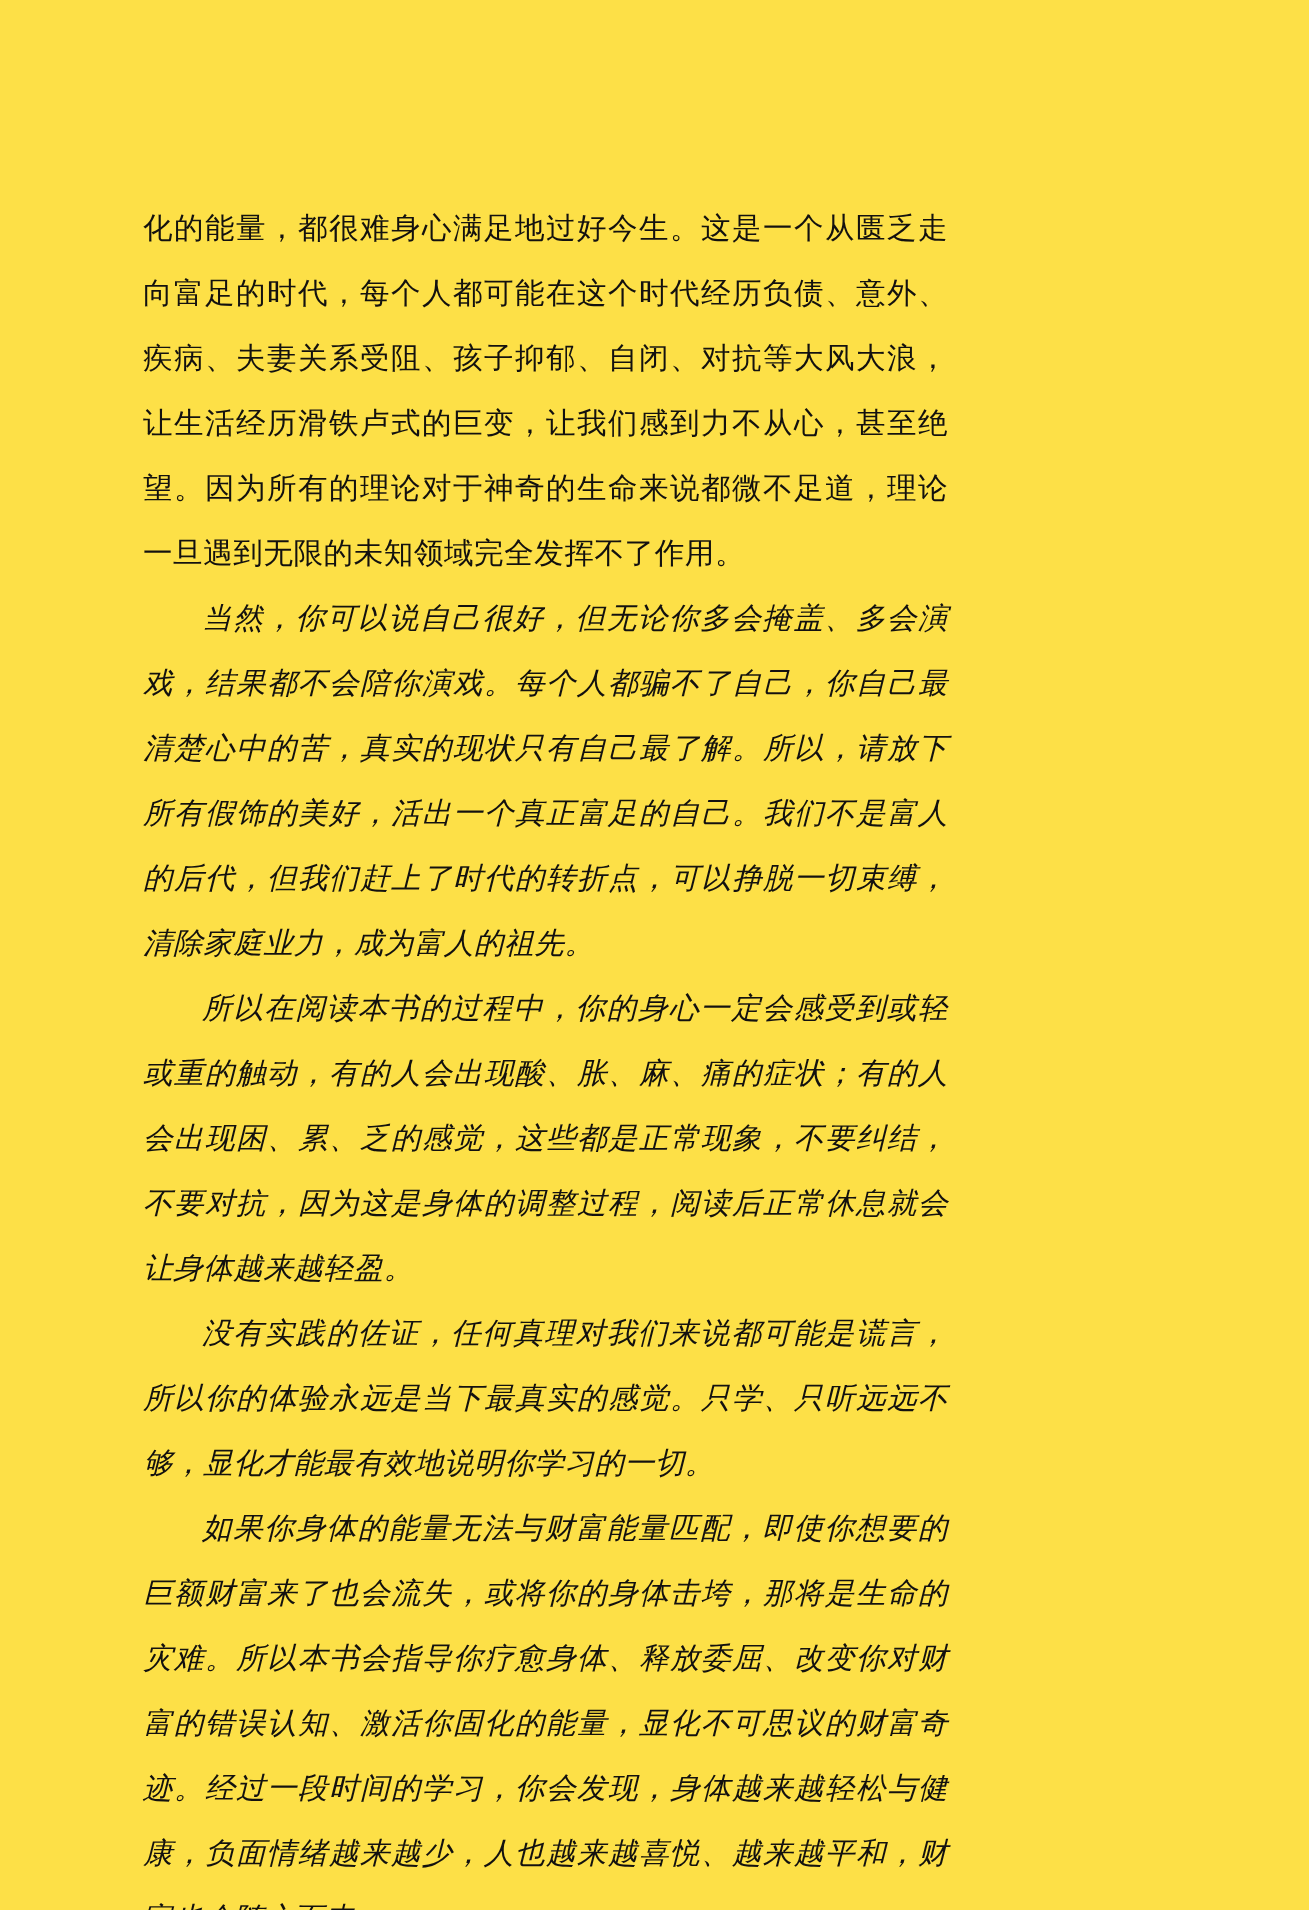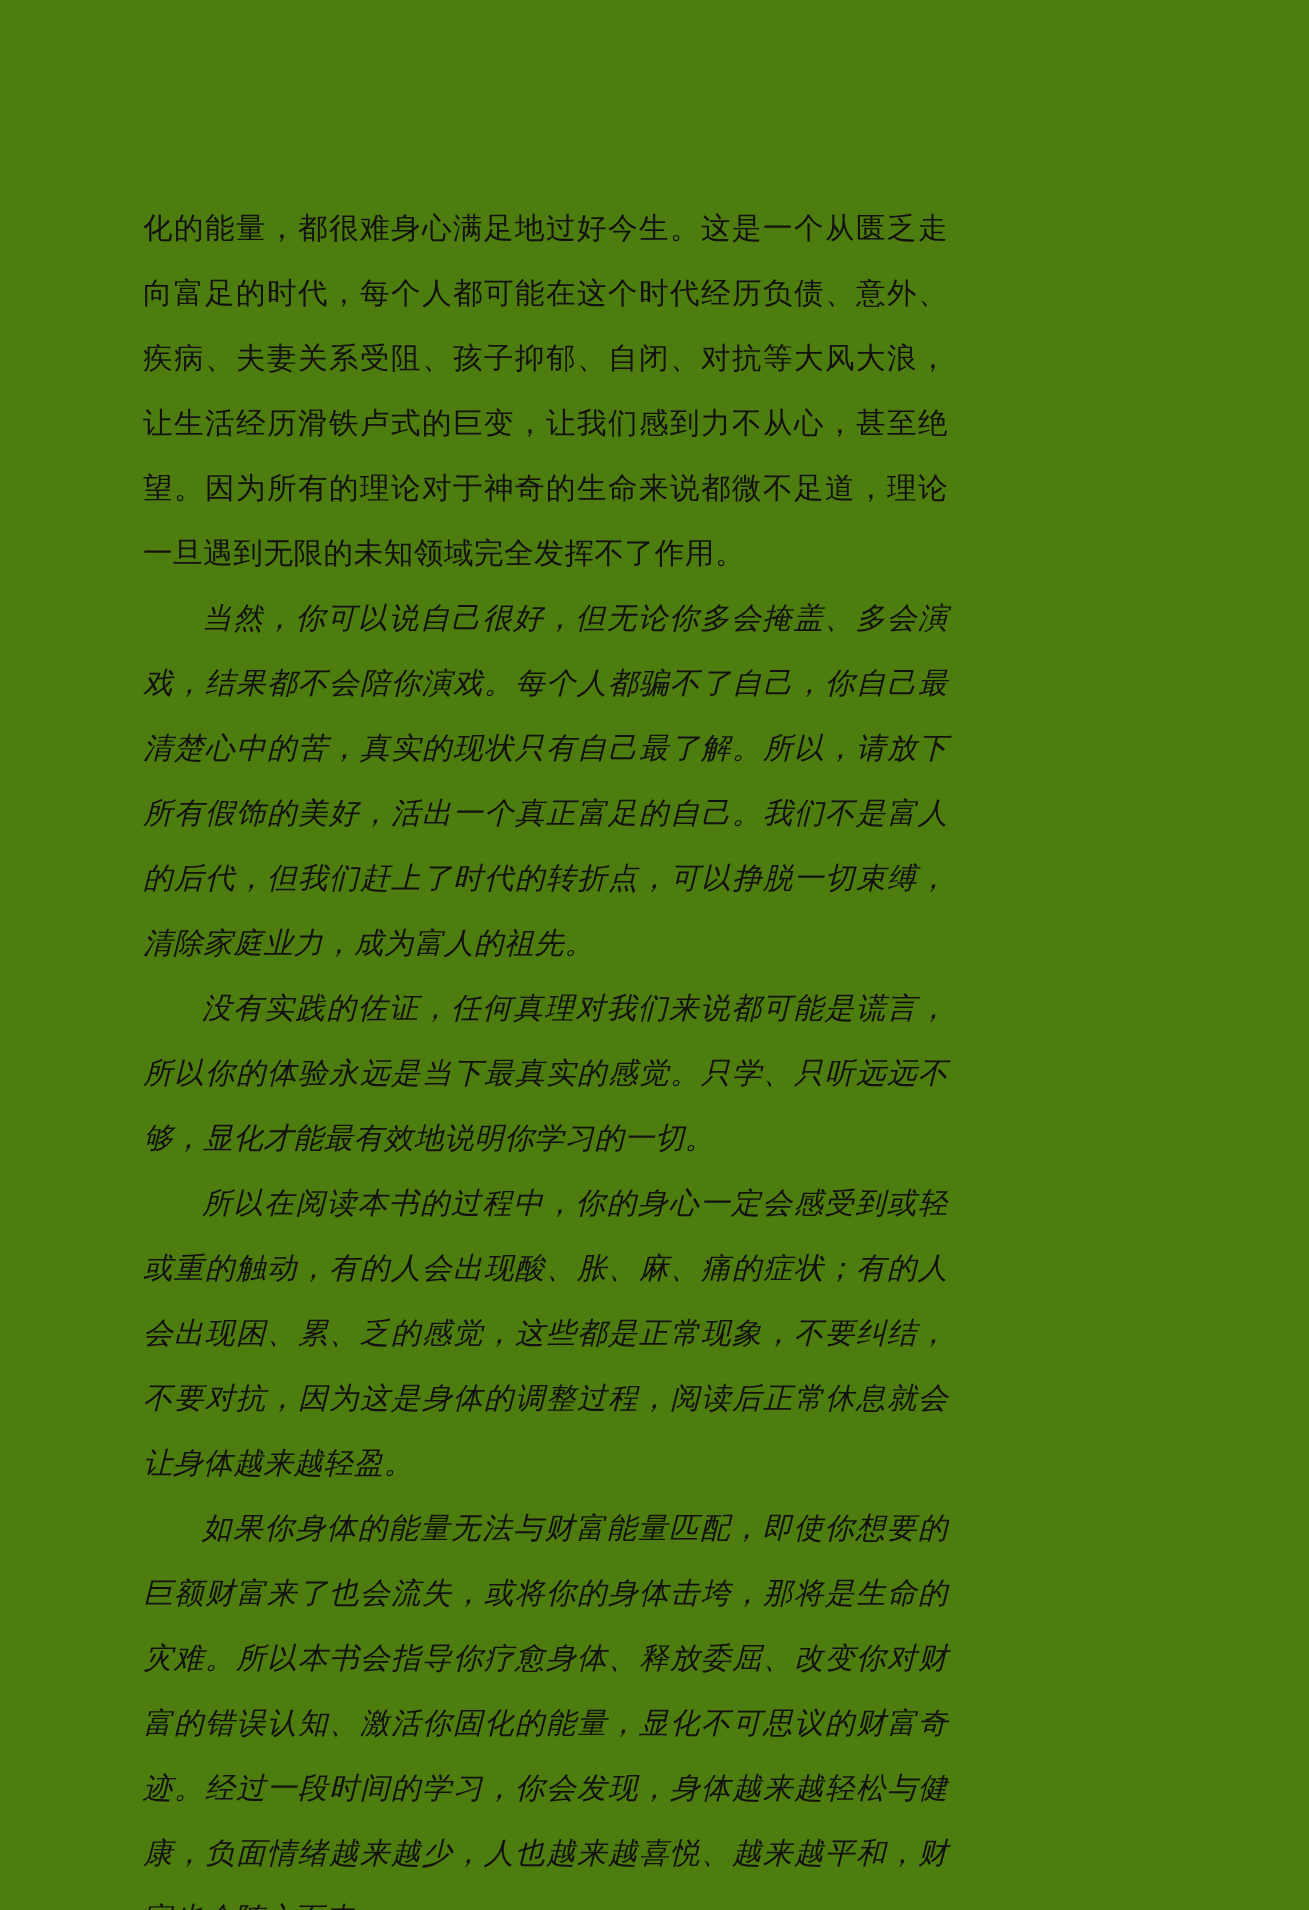--- a/index.html
+++ b/index.html
@@ -4,21 +4,21 @@
 <style>
   html, body {
     margin: 0;
     padding: 0;
     background: #ffffff;
   }
   .page {
     position: relative;
     width: 1309px;
     height: 1910px;
-    background: #4d7c0f;
+    background: #fde047;
     overflow: hidden;
     font-family: "DejaVu Serif", "Liberation Serif", serif;
   }
   .text-column {
     position: absolute;
     left: 143px;
     top: 196px;
     width: 805px;
   }
   .para {
@@ -44,20 +44,20 @@
 </head>
 <body>
 
 <div class="page">
   <div class="text-column">
 
     <p class="para cont">化的能量，都很难身心满足地过好今生。这是一个从匮乏走向富足的时代，每个人都可能在这个时代经历负债、意外、疾病、夫妻关系受阻、孩子抑郁、自闭、对抗等大风大浪，让生活经历滑铁卢式的巨变，让我们感到力不从心，甚至绝望。因为所有的理论对于神奇的生命来说都微不足道，理论一旦遇到无限的未知领域完全发挥不了作用。</p>
 
     <p class="para indent">当然，你可以说自己很好，但无论你多会掩盖、多会演戏，结果都不会陪你演戏。每个人都骗不了自己，你自己最清楚心中的苦，真实的现状只有自己最了解。所以，请放下所有假饰的美好，活出一个真正富足的自己。我们不是富人的后代，但我们赶上了时代的转折点，可以挣脱一切束缚，清除家庭业力，成为富人的祖先。</p>
 
+    <p class="para indent">所以在阅读本书的过程中，你的身心一定会感受到或轻或重的触动，有的人会出现酸、胀、麻、痛的症状；有的人会出现困、累、乏的感觉，这些都是正常现象，不要纠结，不要对抗，因为这是身体的调整过程，阅读后正常休息就会让身体越来越轻盈。</p>
+
     <p class="para indent">没有实践的佐证，任何真理对我们来说都可能是谎言，所以你的体验永远是当下最真实的感觉。只学、只听远远不够，显化才能最有效地说明你学习的一切。</p>
-
-    <p class="para indent">所以在阅读本书的过程中，你的身心一定会感受到或轻或重的触动，有的人会出现酸、胀、麻、痛的症状；有的人会出现困、累、乏的感觉，这些都是正常现象，不要纠结，不要对抗，因为这是身体的调整过程，阅读后正常休息就会让身体越来越轻盈。</p>
 
     <p class="para indent">如果你身体的能量无法与财富能量匹配，即使你想要的巨额财富来了也会流失，或将你的身体击垮，那将是生命的灾难。所以本书会指导你疗愈身体、释放委屈、改变你对财富的错误认知、激活你固化的能量，显化不可思议的财富奇迹。经过一段时间的学习，你会发现，身体越来越轻松与健康，负面情绪越来越少，人也越来越喜悦、越来越平和，财富也会随之而来。</p>
 
   </div>
 </div>
 
 </body></html>

